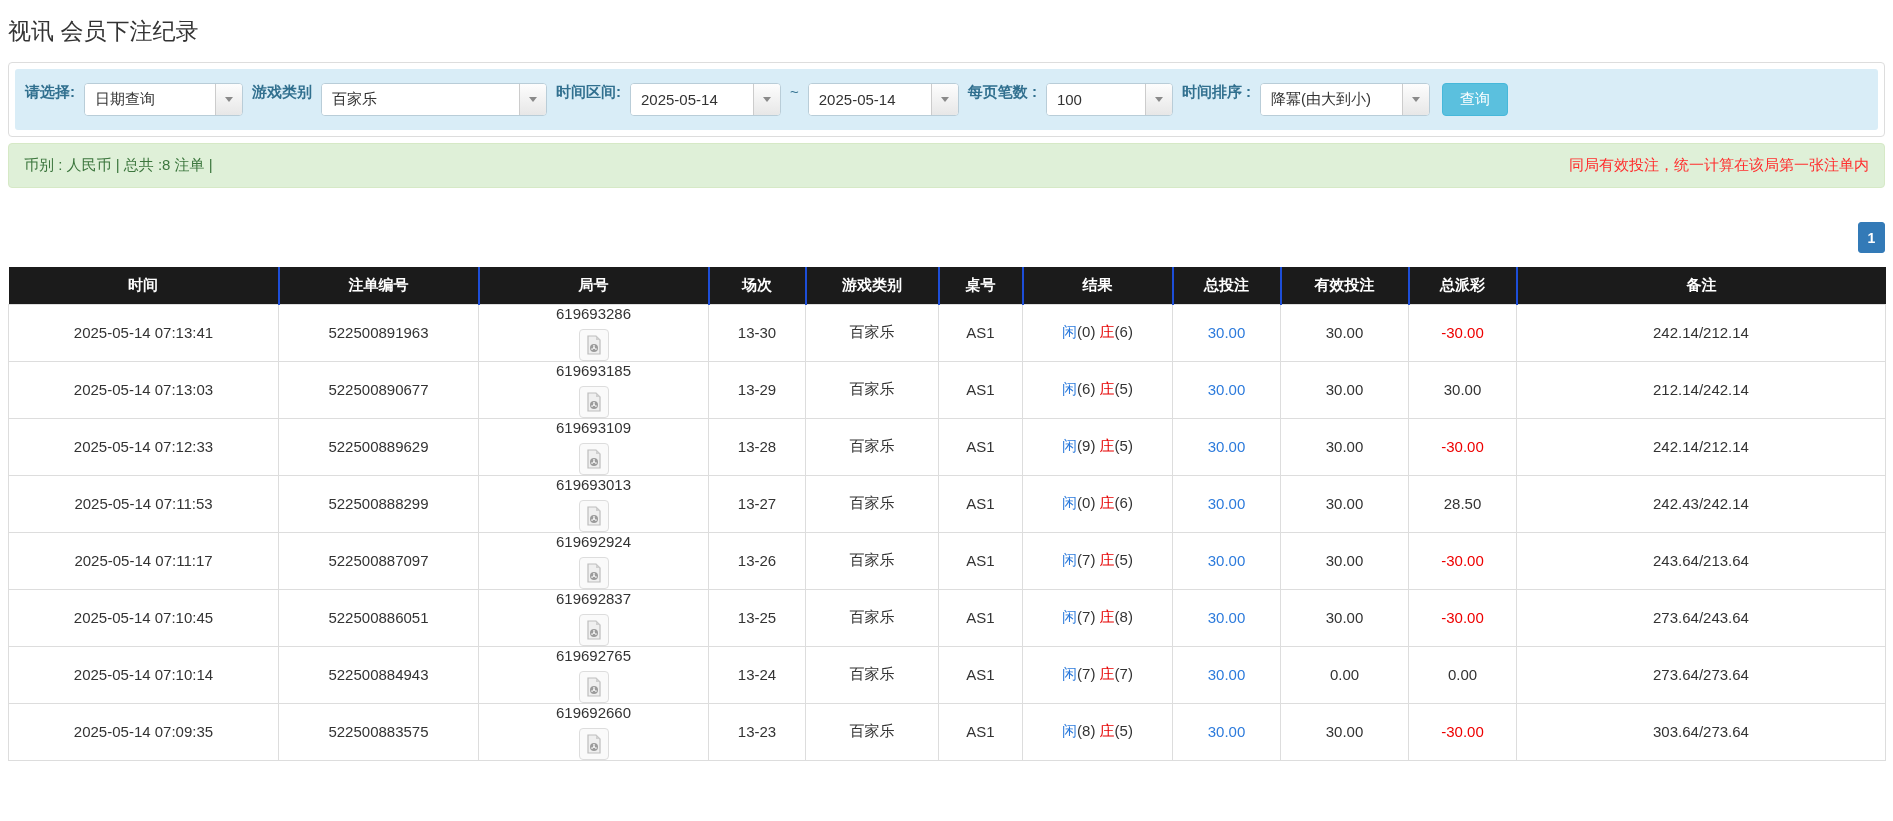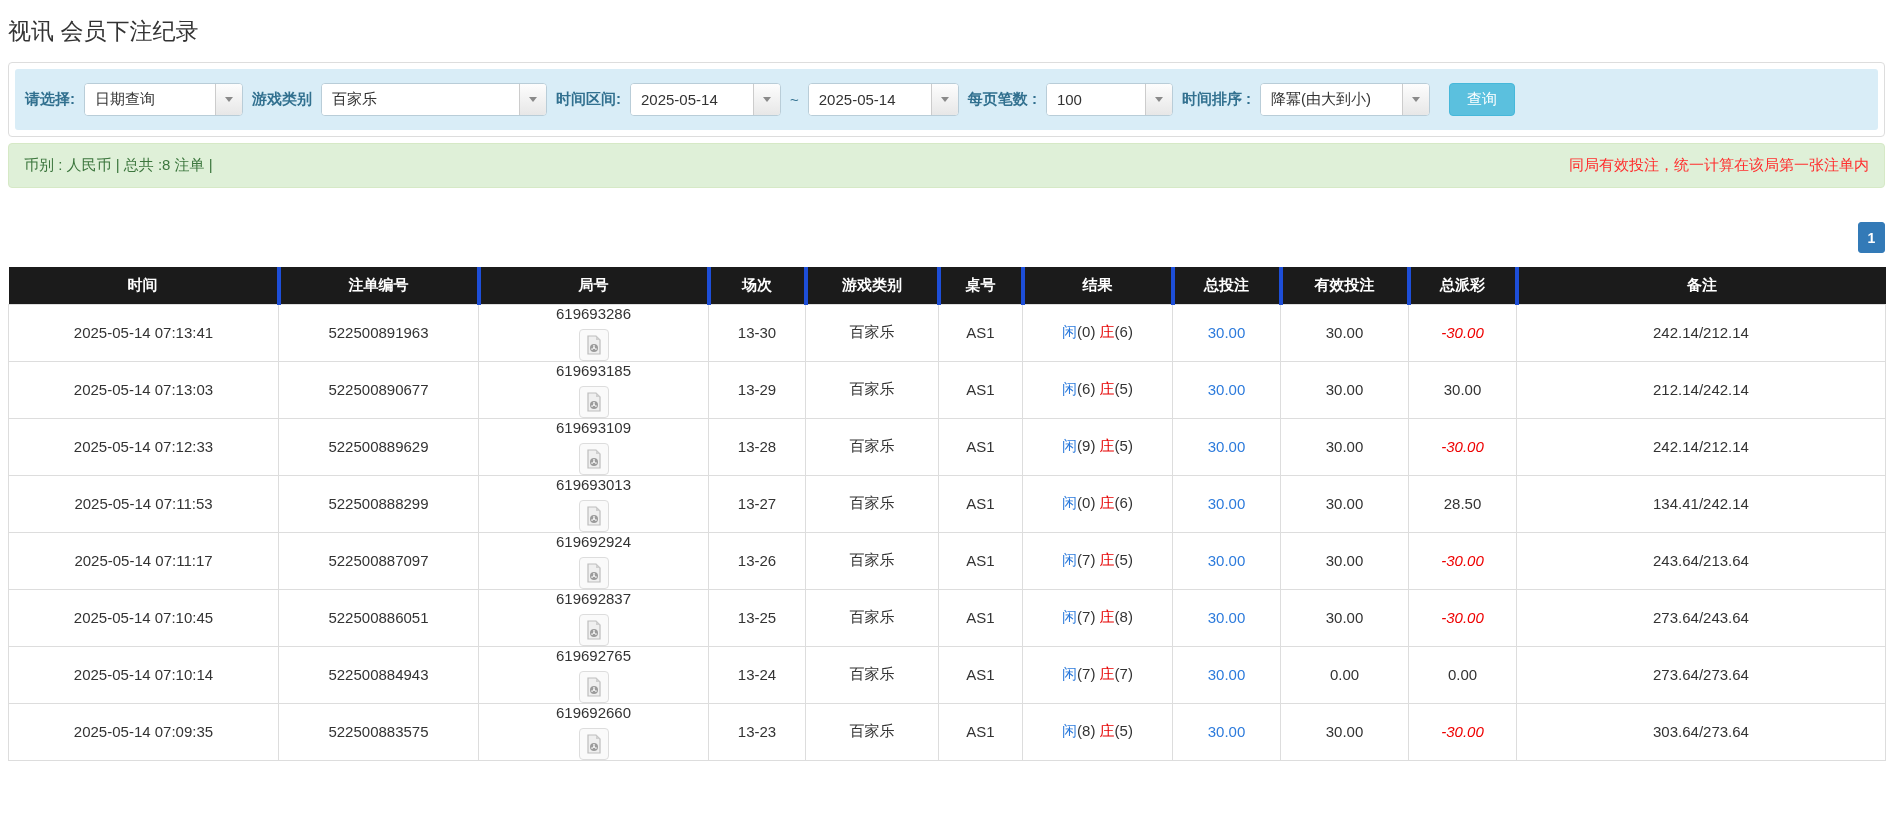--- a/index.html
+++ b/index.html
@@ -9,41 +9,41 @@
     padding:8px 8px 0;
     font-family:"Liberation Sans","DejaVu Sans",sans-serif;
     color:#333;
   }
   .page-title { font-size:23px; font-weight:500; color:#333; margin:8px 0 15px; }
 
   
   .filter-panel { border:1px solid #ddd; border-radius:4px; padding:6px; background:#fff; }
   .filter-bar {
     background:#d9edf7; border-radius:3px; padding:14px 10px;
-    display:flex; align-items:center; gap:9px; white-space:nowrap;
+    display:flex; align-items:flex-start; gap:9px; white-space:nowrap;
   }
   .flabel { color:#31708f; font-weight:bold; font-size:15px; }
   .tilde  { color:#31708f; font-size:15px; }
   .combo {
     display:inline-flex; align-items:stretch; height:33px;
     background:#fff; border:1px solid #b9cdd8; border-radius:4px; overflow:hidden;
   }
   .combo input {
     border:0; outline:0; padding:12px 10px; font-size:15px; color:#333;
     flex:1; min-width:0; background:#fff; font-family:inherit;
   }
   .caret-btn {
     width:27px; border-left:1px solid #ccc; cursor:pointer;
     background:linear-gradient(#fdfdfd,#e7e7e7);
     display:flex; align-items:center; justify-content:center; flex:0 0 27px;
   }
   .caret { width:0; height:0; border-left:4px solid transparent; border-right:4px solid transparent; border-top:5px solid #8a8a8a; }
   .w1{width:159px} .w2{width:226px} .w3{width:151px} .w4{width:151px} .w5{width:127px} .w6{width:170px}
   .search-btn {
-    height:33px; padding:0 17px; margin-left:10px;
+    height:33px; padding:0 17px; margin-left:3px;
     background:#5bc0de; border:1px solid #46b8da; border-radius:4px;
     color:#fff; font-size:15px; font-family:inherit; cursor:pointer;
   }
 
   
   .alert {
     margin-top:6px; background:#dff0d8; border:1px solid #d6e9c6; border-radius:4px;
     padding:12px 15px; display:flex; justify-content:space-between; align-items:center;
     font-size:15px; color:#3c763d;
   }
@@ -55,32 +55,32 @@
     min-width:27px; height:31px; padding:0 8px;
     background:#337ab7; border:1px solid #337ab7; border-radius:3px;
     color:#fff; font-size:14px; font-weight:bold;
     display:flex; align-items:center; justify-content:center; cursor:pointer;
   }
 
   
   table.records { border-collapse:collapse; table-layout:fixed; width:1877px; margin-top:14px; }
   thead th {
     background:#1b1b1b; color:#fff; font-weight:bold; font-size:15px;
-    height:37px; border-right:4px solid #1d4ed8; text-align:center;
+    height:37px; border-right:2px solid #1d4ed8; text-align:center;
   }
   thead th:last-child { border-right:none;text-align:center; }
   tbody td {
     height:54px; text-align:center; font-size:15px; color:#333;
     background:#fff; border:1px solid #ddd; padding:0 4px; overflow:hidden;
   }
   .bet-link { color:#2d7bdc; text-decoration:none; cursor:pointer; }
   .player { color:#2d7bdc; }
   .banker { color:#e60000; }
   .score  { color:#333; }
-  td.num.neg, span.neg { color:#ee0000;font-style:italic; }
+  td.num.neg, span.neg { color:#ee0000; }
   .round-wrap { display:inline-flex; align-items:center; gap:7px;flex-direction:column; }
   .video-btn {
     width:30px; height:32px; padding:0; cursor:pointer;
     border:1px solid #ddd; border-radius:4px; background:#fafafa;
     display:inline-flex; align-items:center; justify-content:center;
   }
 
   
   tr.summary-row td {
     background:#9d9d9d; color:#fff; font-weight:bold; font-size:15px;
@@ -303,21 +303,21 @@
     <td>13-27</td>
     <td>百家乐</td>
     <td>AS1</td>
     <td>
       <span class="player">闲</span><span class="score">(0)</span>
       <span class="banker">庄</span><span class="score">(6)</span>
     </td>
     <td><a class="bet-link">30.00</a></td>
     <td class="num">30.00</td>
     <td class="num">28.50</td>
-    <td>134.41/242.14</td>
+    <td>242.43/242.14</td>
   </tr>
       <tr class="data-row">
     <td>2025-05-14 07:11:17</td>
     <td>522500887097</td>
     <td>
       <span class="round-wrap">
         <span>619692924</span>
         <button class="video-btn">
           <svg class="video-icon" width="18" height="20" viewBox="0 0 18 20" aria-hidden="true">
             <path d="M3 1 h8 l4 4 v14 h-12 z" fill="#efefef" stroke="#bdbdbd" stroke-width="1.2"></path>

